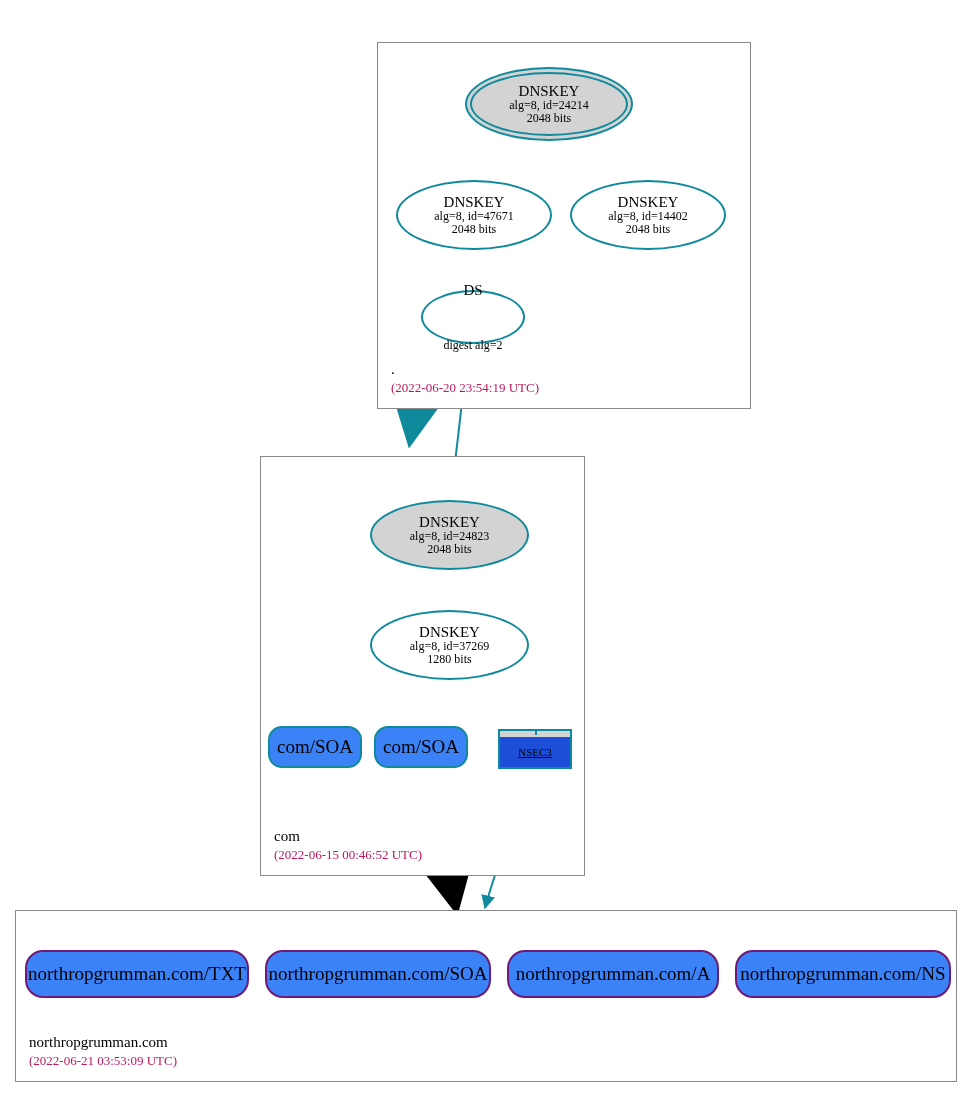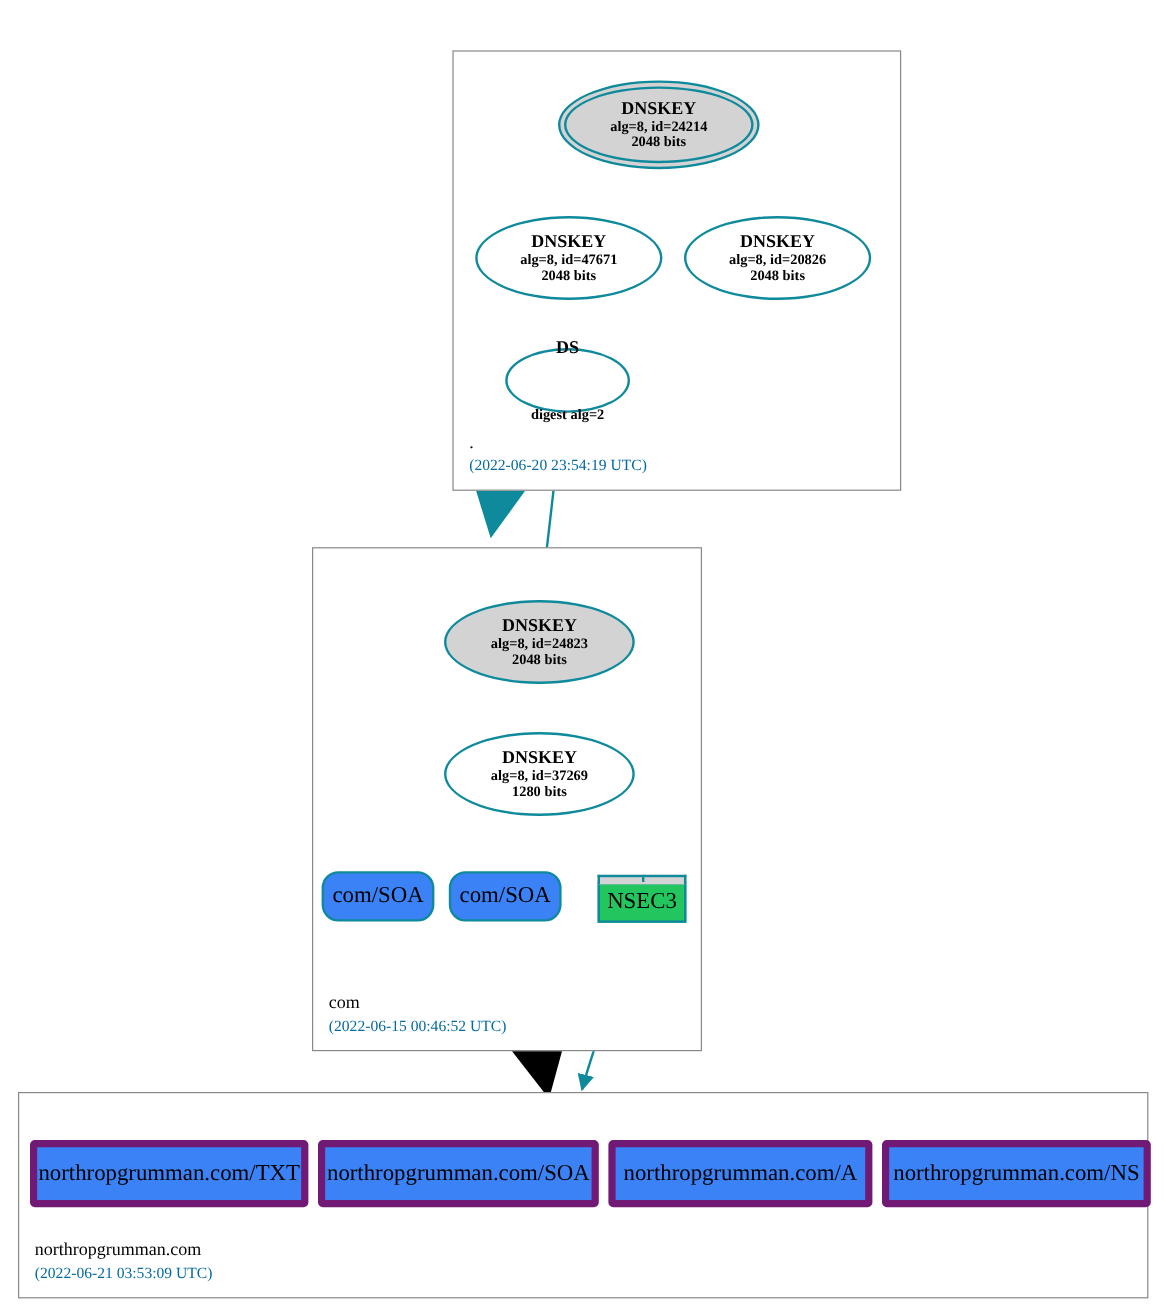--- a/index.html
+++ b/index.html
@@ -17,32 +17,31 @@
     background: #ffffff;
   }
   .zone-label {
     position: absolute;
     font-size: 15px;
     color: #000;
   }
   .zone-date {
     position: absolute;
     font-size: 13px;
-    color: #0369a1;
+    color: #be185d;
   }
   .ellipse {
     position: absolute;
     border: 2px solid #0f8a9c;
     border-radius: 50%;
     background: #ffffff;
     display: flex;
     flex-direction: column;
     justify-content: center;
     align-items: center;
-    font-weight: bold;
   }
   .ellipse.grey {
     background: #d3d3d3;
   }
   .ellipse.dbl::after {
     content: "";
     position: absolute;
     top: 3px; left: 3px; right: 3px; bottom: 3px;
     border: 2px solid #0f8a9c;
     border-radius: 50%;
@@ -59,31 +58,32 @@
     position: absolute;
     border: 2px solid #0f8a9c;
     border-radius: 14px;
     background: #3b82f6;
     display: flex;
     justify-content: center;
     align-items: center;
     font-size: 19px;
   }
   .rrbox.black {
-    border: 6px solid #701a75;
-    border-radius: 4px;
+    border: 2px solid #701a75;
+    border-radius: 18px;
   }
   .nsec3 {
     position: absolute;
-    background: #22c55e;
+    background: #1d4ed8;
     border: 2px solid #0f8a9c;
     display: flex;
     justify-content: center;
     align-items: center;
-    font-size: 19px;
+    font-size: 11px;
+    text-decoration: underline;
   }
   .nsec3::before {
     content: "";
     position: absolute;
     top: -8px;
     left: -2px;
     right: -2px;
     height: 6px;
     background: #d3d3d3;
     border: 2px solid #0f8a9c;
@@ -162,21 +162,21 @@
 </div>
 
 <div class="ellipse" style="left:396px; top:180px; width:152px; height:66px;">
   <div class="node-title">DNSKEY</div>
   <div class="node-sub">alg=8, id=47671</div>
   <div class="node-sub">2048 bits</div>
 </div>
 
 <div class="ellipse" style="left:570px; top:180px; width:152px; height:66px;">
   <div class="node-title">DNSKEY</div>
-  <div class="node-sub">alg=8, id=20826</div>
+  <div class="node-sub">alg=8, id=14402</div>
   <div class="node-sub">2048 bits</div>
 </div>
 
 <div class="ellipse" style="left:421px; top:290px; width:100px; height:50px;gap:40px;">
   <div class="node-title">DS</div>
   <div class="node-sub">digest alg=2</div>
 </div>
 
 <div class="zone-box" style="left:260px; top:456px; width:323px; height:418px;">
   <div class="zone-label" style="left:13px; bottom:30px;">com</div>

